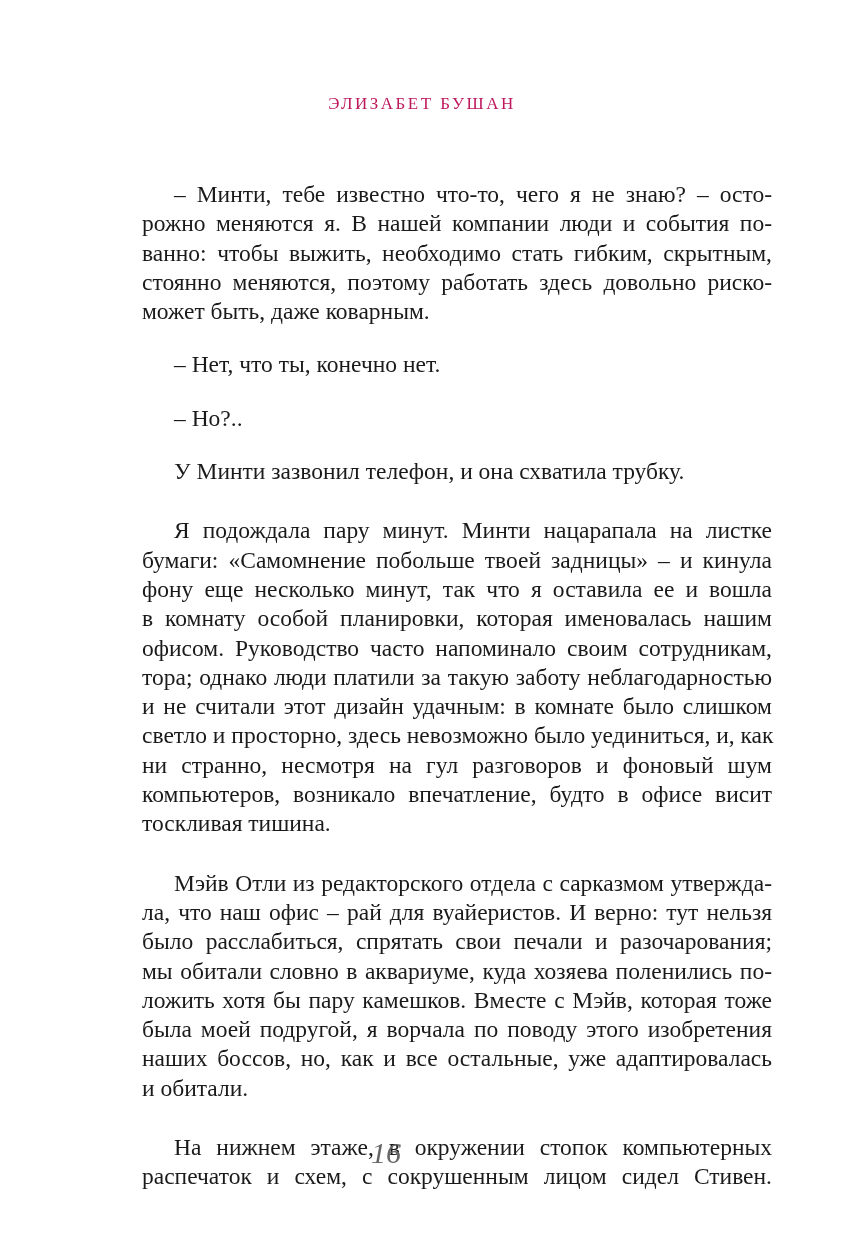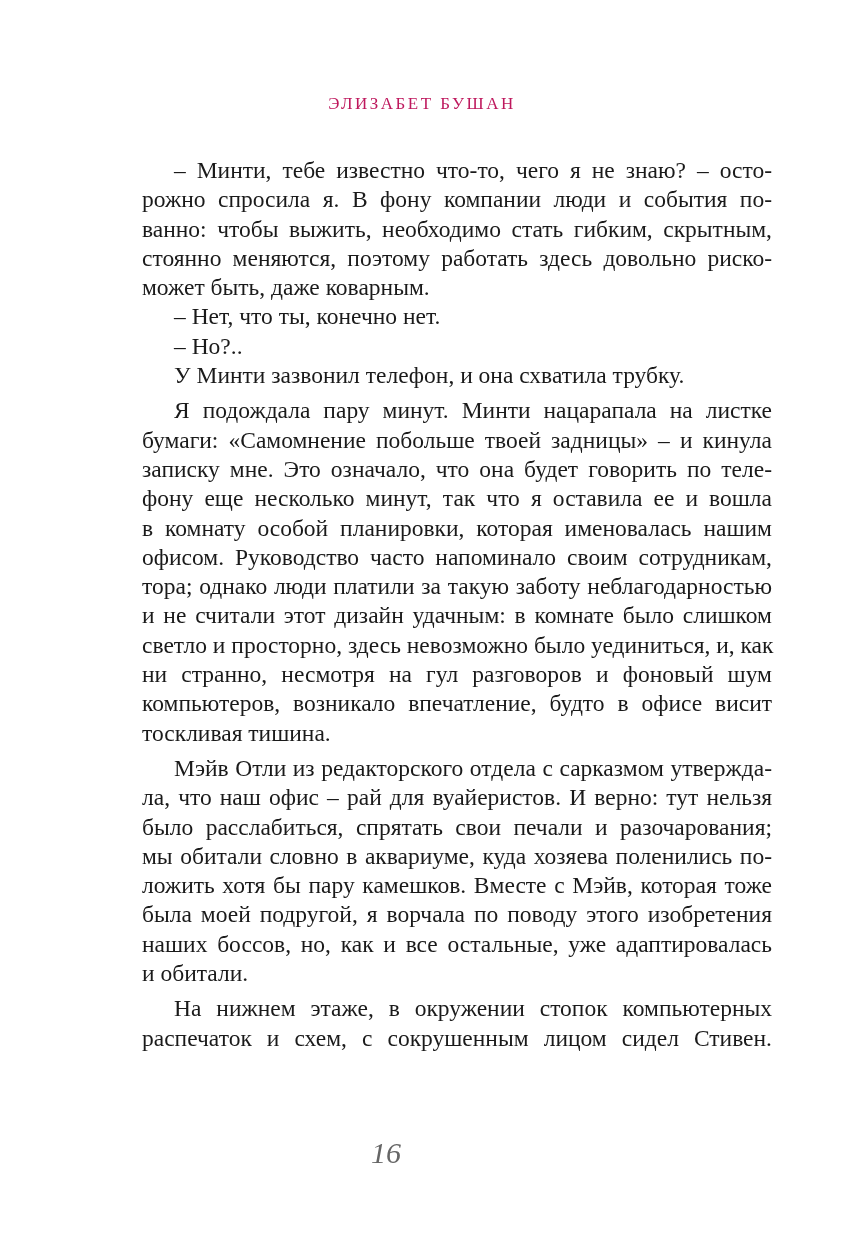--- a/index.html
+++ b/index.html
@@ -38,20 +38,21 @@
     white-space: nowrap;
     height: 29.3px;
     text-align: justify;
     text-align-last: justify;
   }
   .line.last {
     text-align-last: left;
   }
   .line.indent {
     padding-left: 32px;
+    margin-top: 24px;
   }
   .gap {
     height: 6px;
   }
   .folio {
     position: absolute;
     top: 1136px;
     left: 0;
     width: 772px;
     text-align: center;
@@ -63,21 +64,21 @@
 </style>
 </head>
 <body>
 
 <div class="running-head">ЭЛИЗАБЕТ БУШАН</div>
 
 <div class="text-block">
 
   <div>
     <span class="line indent">–  Минти, тебе известно что-то, чего я не знаю? – осто-</span>
-    <span class="line">рожно спросила я. В фону компании люди и события по-</span>
+    <span class="line">рожно меняются я. В нашей компании люди и события по-</span>
     <span class="line">ванно: чтобы выжить, необходимо стать гибким, скрытным,</span>
     <span class="line">стоянно меняются, поэтому работать здесь довольно риско-</span>
     <span class="line last">может быть, даже коварным.</span>
   </div>
 
   <div>
     <span class="line indent last">–  Нет, что ты, конечно нет.</span>
   </div>
 
   <div>
@@ -87,21 +88,20 @@
   <div>
     <span class="line indent last">У Минти зазвонил телефон, и она схватила трубку.</span>
   </div>
 
 
   <div class="gap"></div>
 
   <div>
     <span class="line indent">Я подождала пару минут. Минти нацарапала на листке</span>
     <span class="line">бумаги: «Самомнение побольше твоей задницы» – и кинула</span>
-    <span class="line">записку мне. Это означало, что она будет говорить по теле-</span>
     <span class="line">фону еще несколько минут, так что я оставила ее и вошла</span>
     <span class="line">в комнату особой планировки, которая именовалась нашим</span>
     <span class="line">офисом. Руководство часто напоминало своим сотрудникам,</span>
     <span class="line">тора; однако люди платили за такую заботу неблагодарностью</span>
     <span class="line">и не считали этот дизайн удачным: в комнате было слишком</span>
     <span class="line">светло и просторно, здесь невозможно было уединиться, и, как</span>
     <span class="line">ни странно, несмотря на гул разговоров и фоновый шум</span>
     <span class="line">компьютеров, возникало впечатление, будто в офисе висит</span>
     <span class="line last">тоскливая тишина.</span>
   </div>

